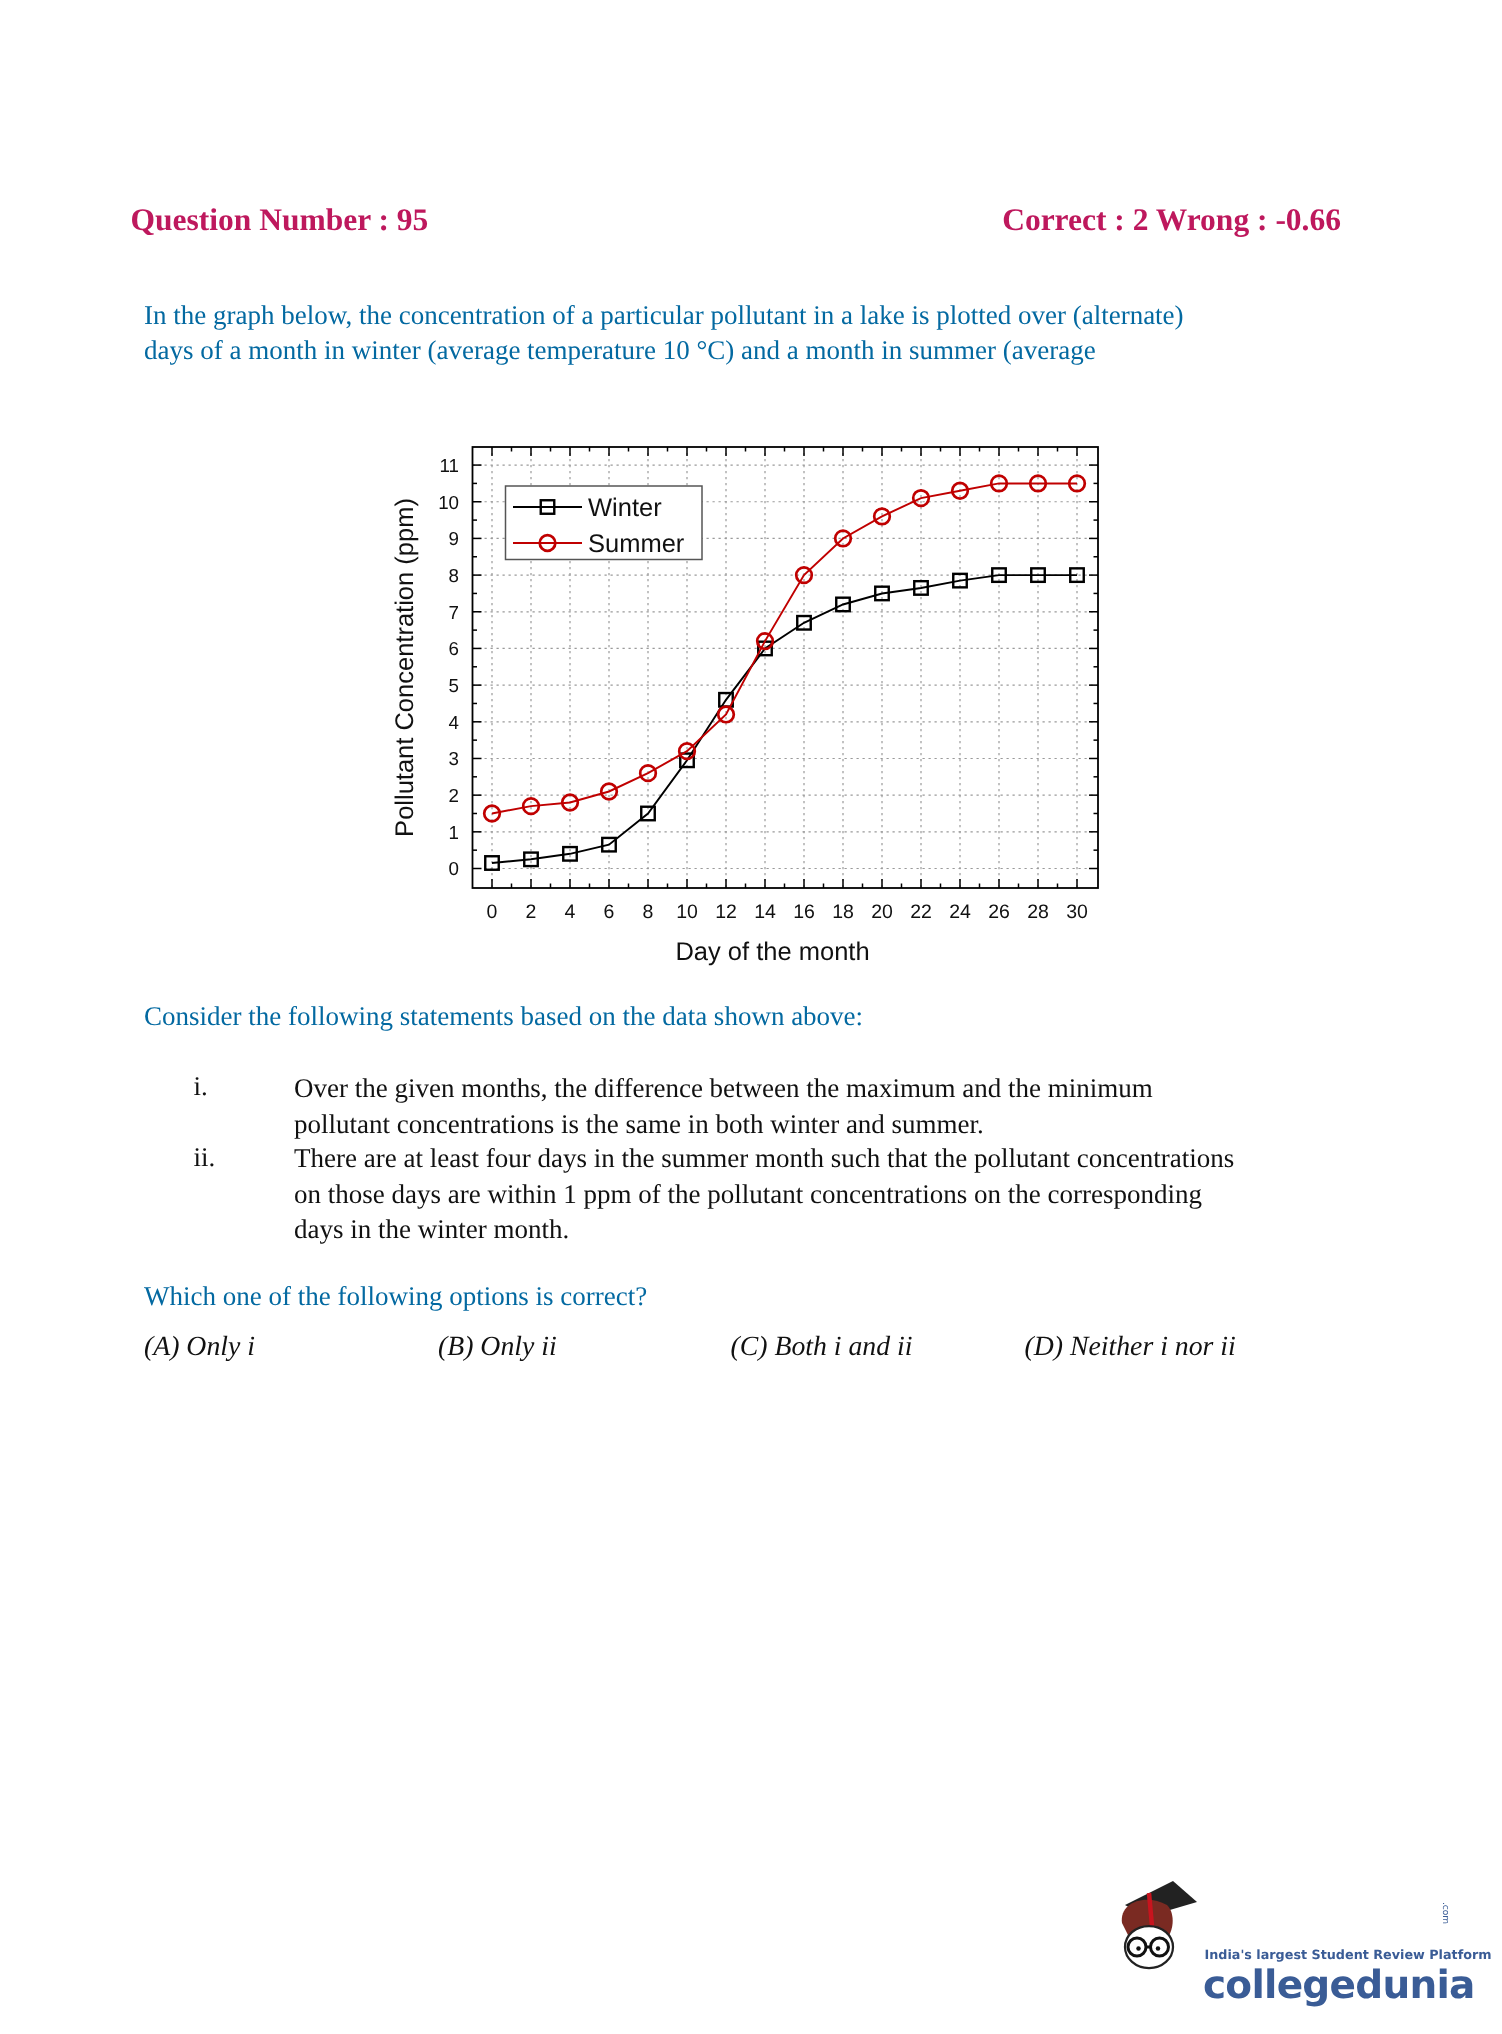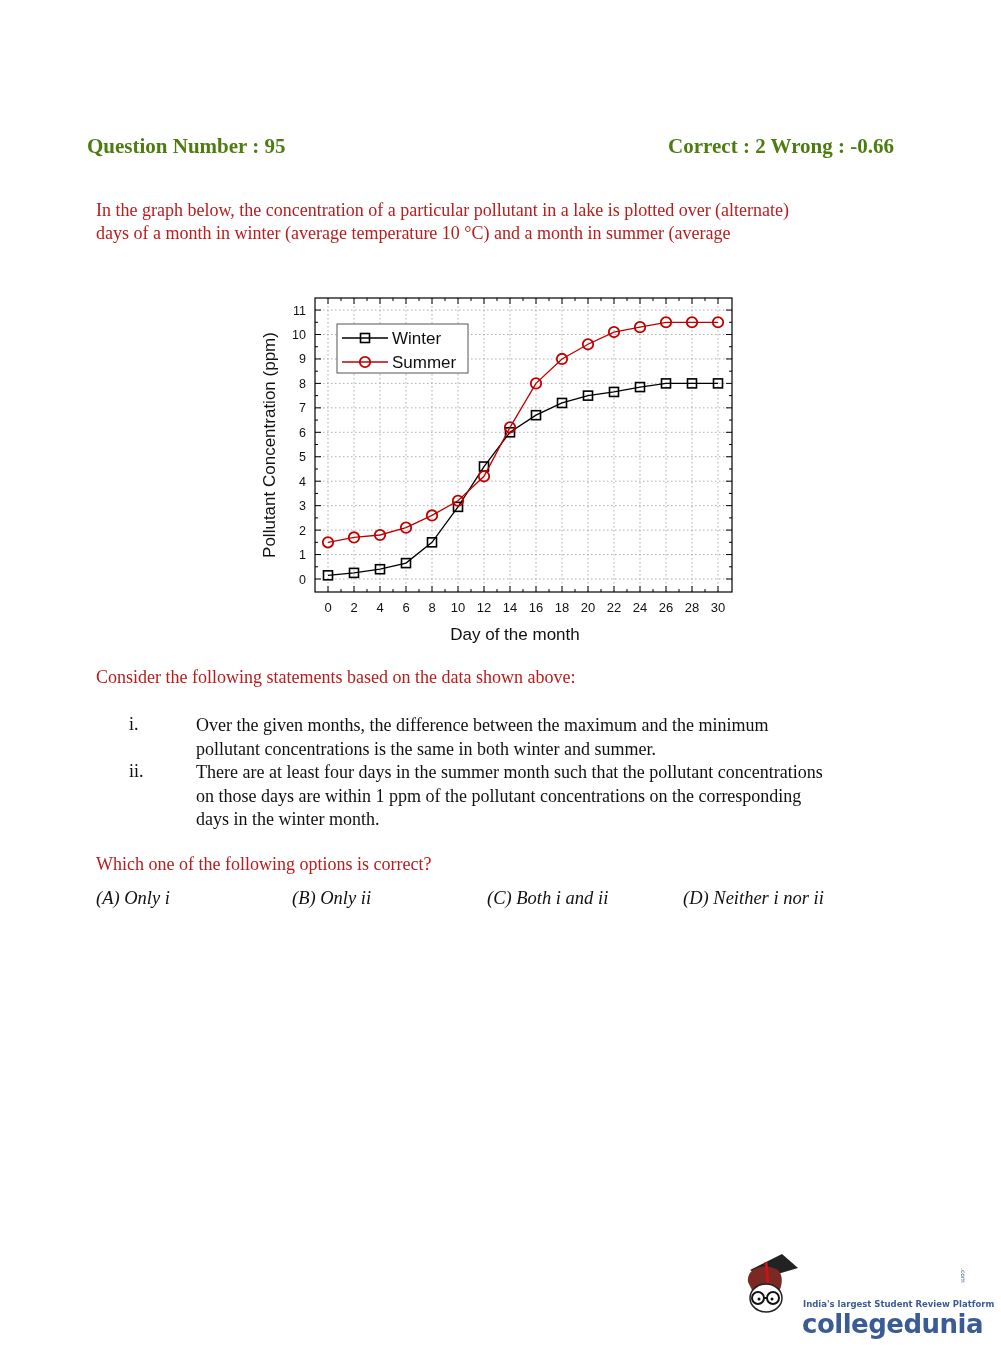--- a/index.html
+++ b/index.html
@@ -1,20 +1,20 @@
 <!DOCTYPE html>
 <html><head>
 <meta charset="utf-8">
 <style>
   html, body { margin: 0; padding: 0; background: #ffffff; }
   body { width: 1001px; height: 1356px; position: relative; overflow: hidden;
          font-family: "Liberation Serif", serif; color: #111; }
   .abs { position: absolute; }
-  .hdr { font-family: "Liberation Serif", serif; font-weight: bold; font-size: 21px; color: #4d7c0f; top: 134px; }
-  .para { font-size: 18px; line-height: 23px; color: #b91c1c; }
+  .hdr { font-family: "Liberation Serif", serif; font-weight: bold; font-size: 21px; color: #be185d; top: 134px; }
+  .para { font-size: 18px; line-height: 23px; color: #0369a1; }
   .stmt-num { font-size: 18px; }
   .stmt-text { font-size: 18px; line-height: 23.5px; }
   .opt { font-size: 18.5px; top: 888px; font-style: italic; }
   svg text { font-family: "Liberation Sans", sans-serif; }
   .logo-text { font-family: "DejaVu Sans", sans-serif; color: #3a5c96; font-size: 26px; font-weight: bold; letter-spacing: -0.5px; margin-top: 47px; }
   .logo-sub { font-family: "DejaVu Sans", sans-serif; color: #3a5c96; font-size: 8.5px; font-weight: bold; }
 </style>
 </head>
 <body>
 

